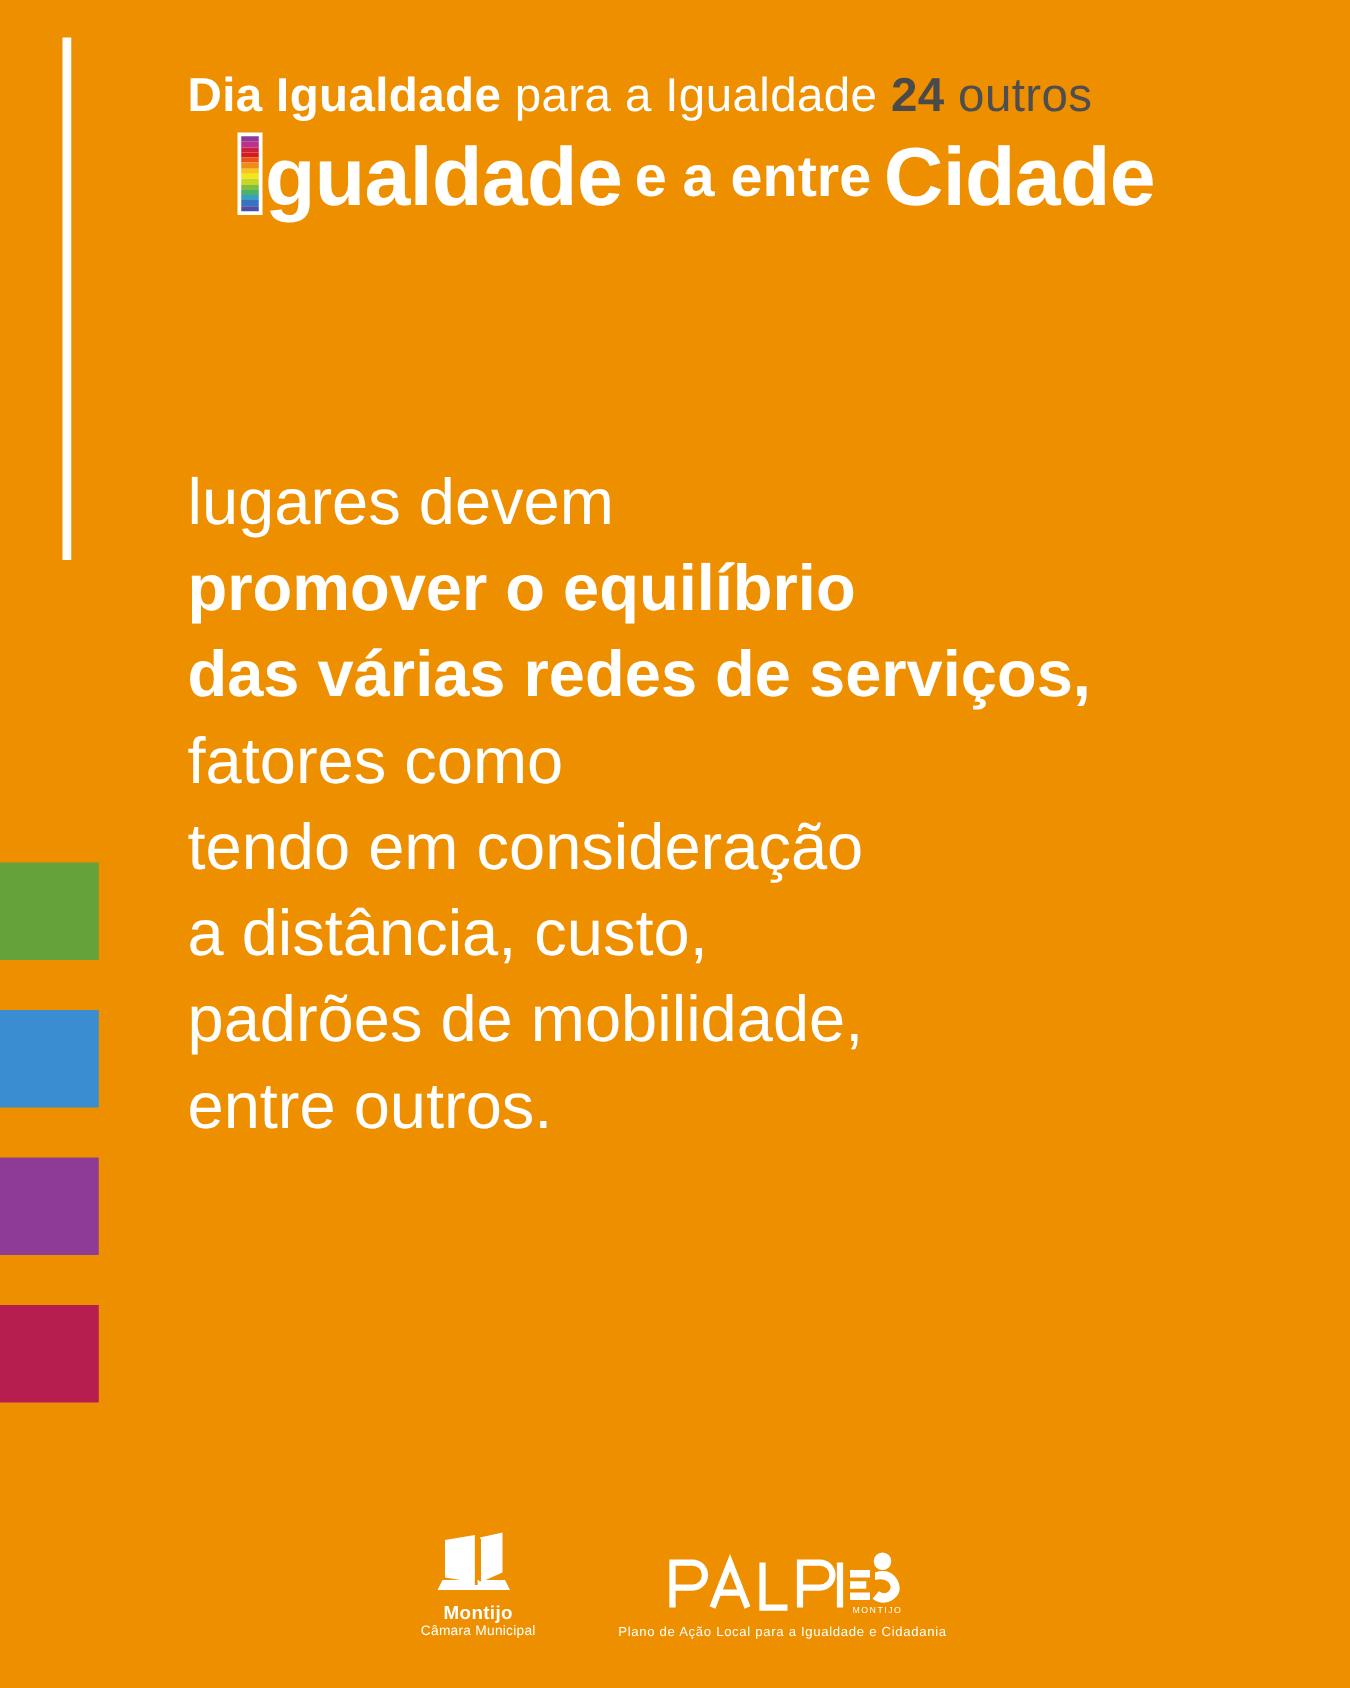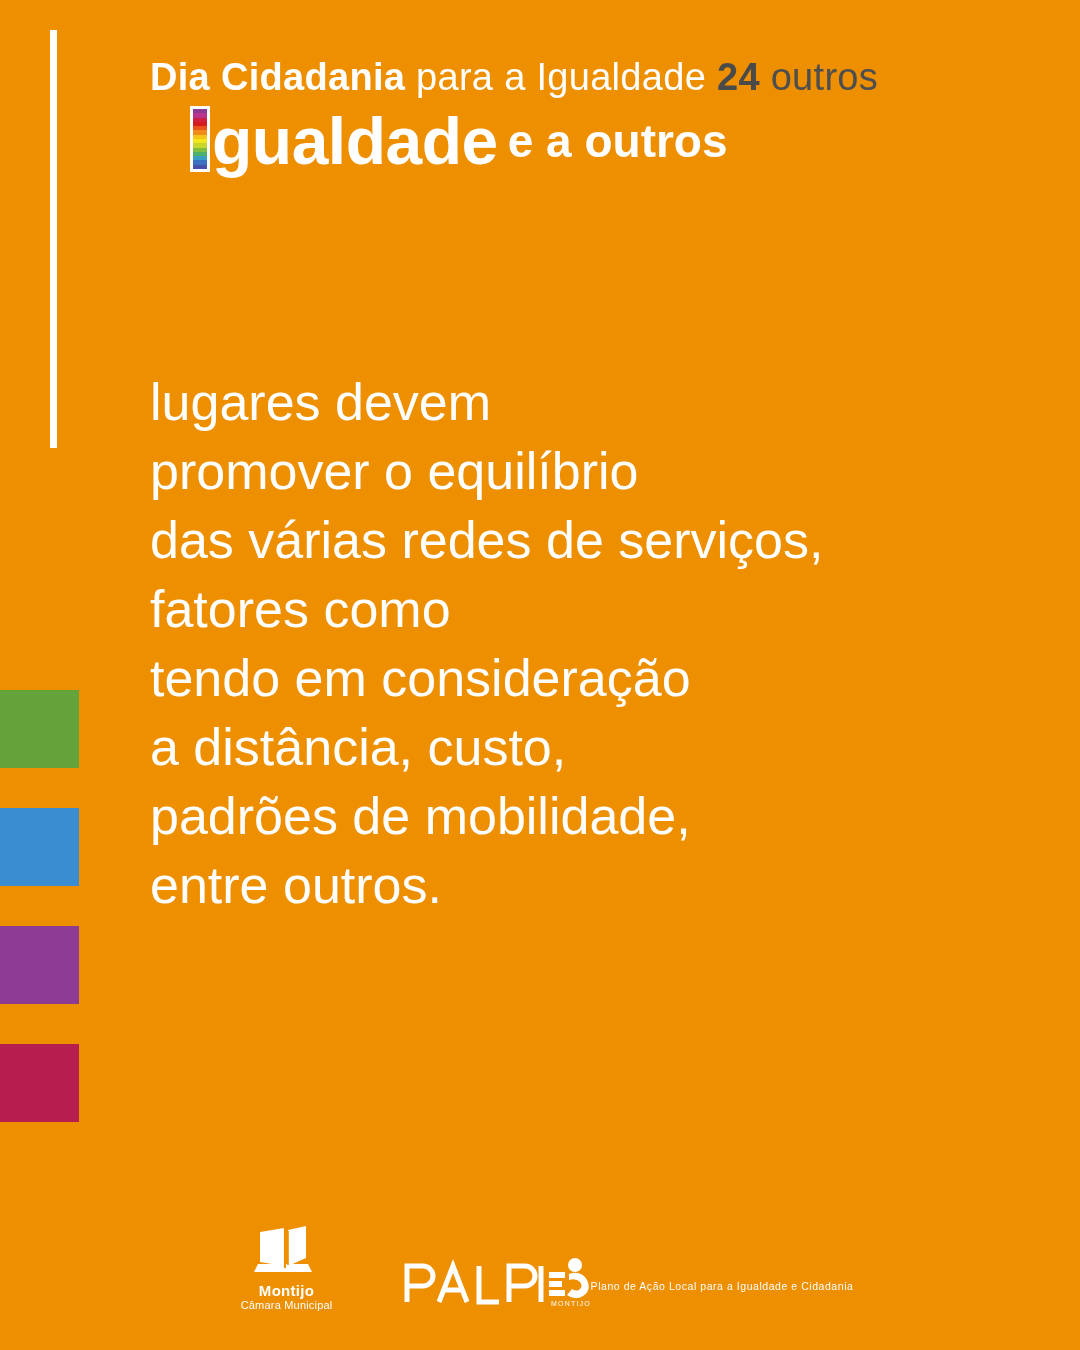--- a/index.html
+++ b/index.html
@@ -93,21 +93,21 @@
     left:150px; top:368px;
     width:860px;
   }
   .body-copy p {
     font-size:52px;
     line-height:69px;
     color:#ffffff;
     font-weight:normal;
     white-space:nowrap;
   }
-  .body-copy p.bold { font-weight:normal; }
+  .body-copy p.bold { font-weight:bold; }
 
   
   .footer {
     position:absolute;
     left:0; right:0; bottom:38px;
     display:flex;
     justify-content:center;
     align-items:flex-end;
     gap:52px;
   }
@@ -127,21 +127,21 @@
     line-height:17px;
   }
   .logo-montijo .lm-sub {
     font-size:11px;
     color:#ffffff;
     letter-spacing:.2px;
     line-height:13px;
   }
   .logo-palpic {
     display:flex;
-    flex-direction:row;
+    flex-direction:column;
     align-items:center;
   }
   .logo-palpic .lp-mark { display:block; }
   .logo-palpic .lp-tag {
     margin-top:3px;
     font-size:10.5px;
     color:#ffffff;
     letter-spacing:.55px;
     white-space:nowrap;
   }
@@ -151,21 +151,21 @@
 
 <div class="vrule" style="background: rgb(255, 255, 255);"></div>
 <div class="swatch s0" style="background: rgb(100, 162, 58);"></div>
 <div class="swatch s1" style="background: rgb(58, 141, 208);"></div>
 <div class="swatch s2" style="background: rgb(142, 59, 150);"></div>
 <div class="swatch s3" style="background: rgb(181, 30, 78);"></div>
 
 <div class="header">
 
   <div class="kicker">
-    <span class="b">Dia Cidadania</span>
+    <span class="b">Dia Igualdade</span>
     <span class="r">para a Igualdade</span>
     <span class="darkb">24</span>
     <span class="dark">outros</span>
   </div>
 
   <div class="headline">
     <span class="rainbow-i" id="rainbow-i">
         <i style="background: rgb(142, 59, 150); height: 7.14286%;"></i>
         <i style="background: rgb(184, 52, 140); height: 7.14286%;"></i>
         <i style="background: rgb(207, 31, 63); height: 7.14286%;"></i>
@@ -175,21 +175,22 @@
         <i style="background: rgb(245, 197, 24); height: 7.14286%;"></i>
         <i style="background: rgb(243, 231, 26); height: 7.14286%;"></i>
         <i style="background: rgb(200, 214, 42); height: 7.14286%;"></i>
         <i style="background: rgb(127, 191, 63); height: 7.14286%;"></i>
         <i style="background: rgb(78, 176, 106); height: 7.14286%;"></i>
         <i style="background: rgb(58, 158, 192); height: 7.14286%;"></i>
         <i style="background: rgb(58, 114, 192); height: 7.14286%;"></i>
         <i style="background: rgb(74, 79, 168); height: 7.14286%;"></i>
       </span>
     <span class="hl-big">gualdade</span>
-    <span class="hl-small">e a outros</span>
+    <span class="hl-small">e a entre</span>
+    <span class="hl-big">Cidade</span>
   </div>
 
 </div>
 
 <div class="body-copy" id="body-copy">
     <p>lugares devem</p>
     <p class="bold">promover o equilíbrio</p>
     <p class="bold">das várias redes de serviços,</p>
     <p>fatores como</p>
     <p>tendo em consideração</p>

